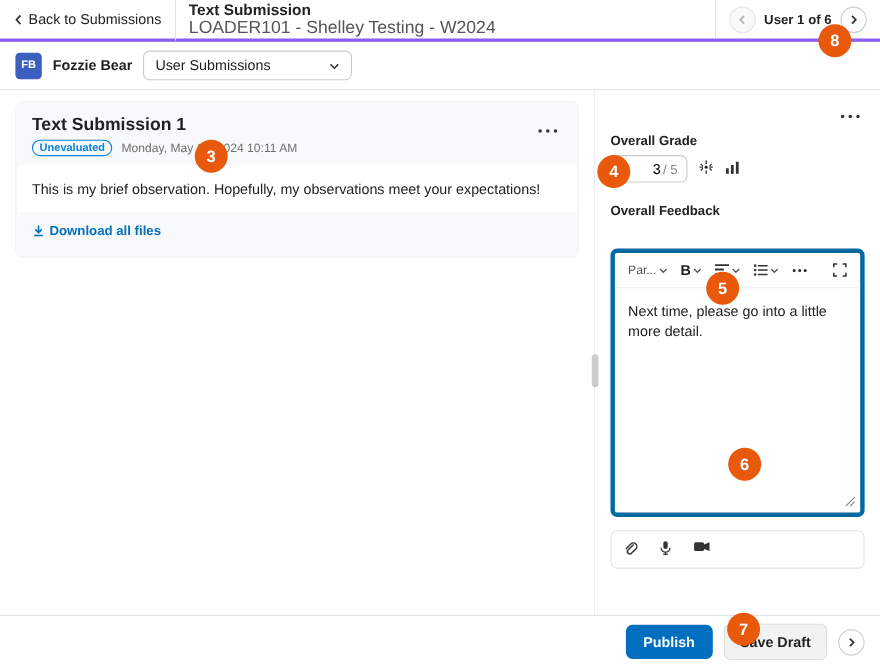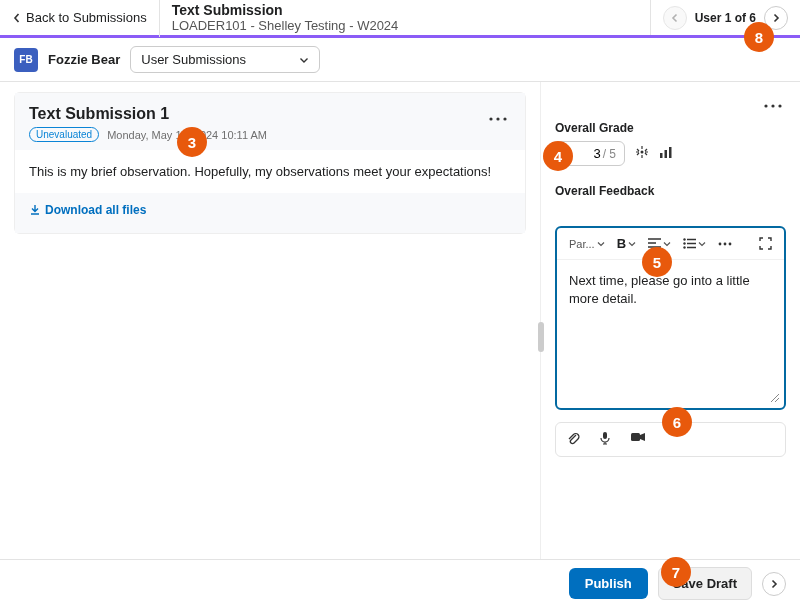--- a/index.html
+++ b/index.html
@@ -4,55 +4,55 @@
   <style>
     * { box-sizing: border-box; margin: 0; padding: 0; }
     body { font-family: -apple-system, BlinkMacSystemFont, "Segoe UI", Arial, sans-serif; font-size: 13px; color: #202122; background: #fff; width: 800px; height: 607px; overflow: hidden; position: relative; }
     
     .header { display: flex; align-items: center; border-bottom: 3px solid #8b5cf6; height: 38px; }
     .back-link { display: flex; align-items: center; padding: 0 12px; font-size: 13px; cursor: pointer; }
     .back-link svg { margin-right: 4px; }
     .header-sep { width: 1px; height: 38px; background: #e3e3e3; }
     .header-title { flex: 1; padding: 4px 12px; }
     .header-title .title { font-size: 14px; font-weight: 600; }
-    .header-title .subtitle { font-size: 13px; color: #555; }
+    .header-title .subtitle { font-size: 16px; color: #555; }
     .header-nav { display: flex; align-items: center; padding: 0 12px; gap: 8px; border-left: 1px solid #e3e3e3; height: 100%; }
     .nav-btn { width: 24px; height: 24px; border-radius: 50%; border: 1px solid #ccc; background: #fff; display: flex; align-items: center; justify-content: center; cursor: pointer; }
     .nav-btn.disabled { opacity: 0.5; cursor: default; background: #f5f5f5; }
     .user-pos { font-size: 12px; font-weight: 700; }
 
     .toolbar { display: flex; align-items: center; padding: 8px 14px; gap: 10px; border-bottom: 1px solid #e3e3e3; }
     .avatar { width: 24px; height: 24px; border-radius: 4px; background: #3b5fbf; color: #fff; font-size: 10px; font-weight: 700; display: flex; align-items: center; justify-content: center; }
     .username { font-size: 13px; font-weight: 600; }
     .dropdown { display: flex; align-items: center; justify-content: space-between; border: 1px solid #ccc; border-radius: 6px; padding: 5px 10px; min-width: 190px; cursor: pointer; font-size: 13px; }
 
     .main { display: flex; height: 505px; }
     .left-col { width: 540px; padding: 10px 14px; overflow: auto; }
     .right-col { flex: 1; padding: 10px 14px 0 14px; border-left: 1px solid #eee; position: relative; }
     .divider-handle { position: absolute; left: -3px; top: 240px; width: 6px; height: 30px; background: #ccc; border-radius: 3px; cursor: col-resize; }
 
     .submission-card { border: 1px solid #eee; border-radius: 6px; }
     .card-head { padding: 12px 14px 8px 14px; background: #f8f9fb; display: flex; justify-content: space-between; align-items: flex-start; }
     .card-head h2 { font-size: 16px; font-weight: 600; margin-bottom: 4px; }
     .meta-row { display: flex; align-items: center; gap: 8px; margin-top: 2px; }
-    .status-pill { border: 1px solid #0a84d6; color: #0a84d6; font-size: 10px; padding: 1px 6px; border-radius: 10px; font-weight: 400; }
+    .status-pill { border: 1px solid #0a84d6; color: #0a84d6; font-size: 10px; padding: 1px 6px; border-radius: 10px; font-weight: 700; }
     .timestamp { font-size: 11px; color: #6f6f6f; }
     .card-body { padding: 14px; font-size: 13px; }
     .card-foot { padding: 10px 14px 14px 14px; background: #f8f9fb; }
     .download-link { color: #006fbf; font-size: 12px; font-weight: 700; display: inline-flex; align-items: center; gap: 4px; cursor: pointer; }
     .dots-btn { cursor: pointer; padding: 4px; }
 
     .section-label { font-size: 12px; font-weight: 600; margin-bottom: 6px; }
     .grade-row { display: flex; align-items: center; gap: 10px; margin-bottom: 18px; }
     .grade-input-wrap { display: flex; align-items: center; border: 1px solid #ccc; border-radius: 6px; padding: 4px 8px; width: 70px; justify-content: flex-end; gap: 2px; }
     .grade-input-wrap input { width: 24px; text-align: right; border: none; outline: none; font-size: 13px; }
     .grade-denom { font-size: 12px; color: #888; }
     .icon-btn { cursor: pointer; }
 
-    .editor { border: 2px solid #0369a1; border-radius: 6px; display: flex; flex-direction: column; height: 184px; margin-top: 28px; }
+    .editor { border: 4px solid #0369a1; border-radius: 6px; display: flex; flex-direction: column; height: 244px; margin-top: 28px; }
     .editor-toolbar { display: flex; align-items: center; padding: 6px 8px; gap: 4px; border-bottom: 1px solid #f0f0f0; font-size: 12px; }
     .et-item { display: flex; align-items: center; padding: 2px 4px; cursor: pointer; border-radius: 4px; gap: 2px; }
     .para-sel { font-size: 11px; color: #555; }
     .editor-body { flex: 1; padding: 12px; font-size: 13px; line-height: 1.4; outline: none; }
     .editor-resize { align-self: flex-end; padding: 2px 4px; cursor: nwse-resize; color: #888; }
 
     .attach-bar { margin-top: 12px; border: 1px solid #e3e3e3; border-radius: 6px; padding: 8px 10px; display: flex; gap: 18px; }
 
     .footer { position: absolute; bottom: 0; left: 0; right: 0; height: 48px; border-top: 1px solid #e3e3e3; display: flex; align-items: center; justify-content: flex-end; padding: 0 14px; gap: 10px; background: #fff; }
     .btn-primary { background: #006fbf; color: #fff; border: none; padding: 8px 16px; border-radius: 6px; font-size: 13px; font-weight: 600; cursor: pointer; }

